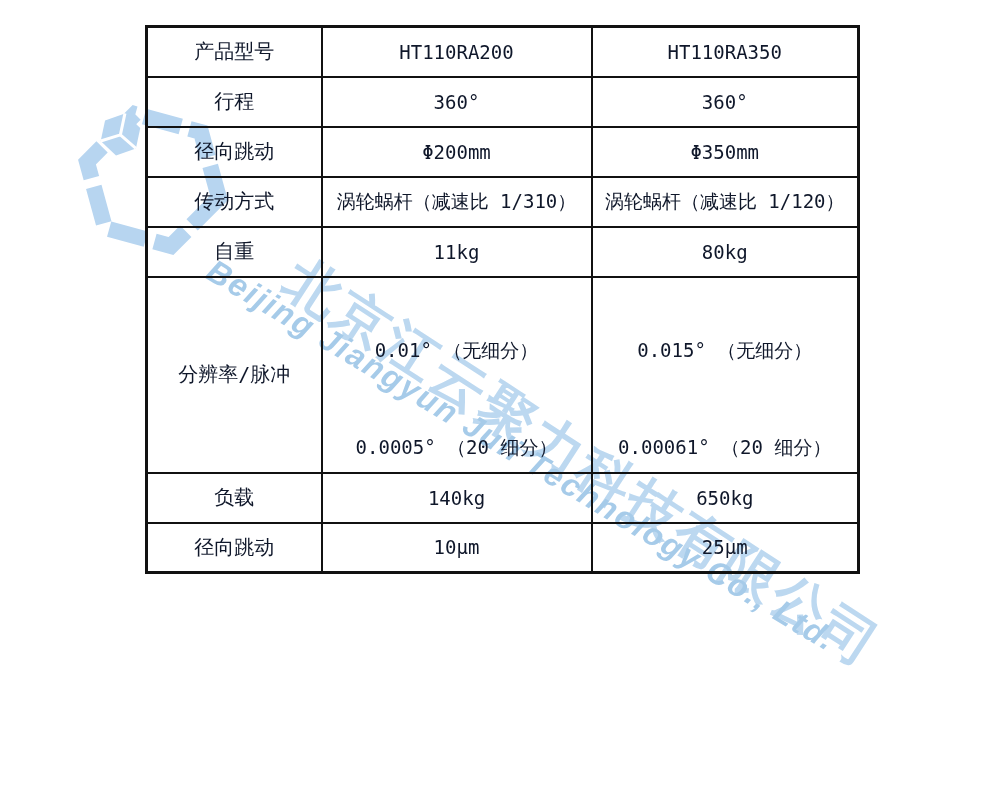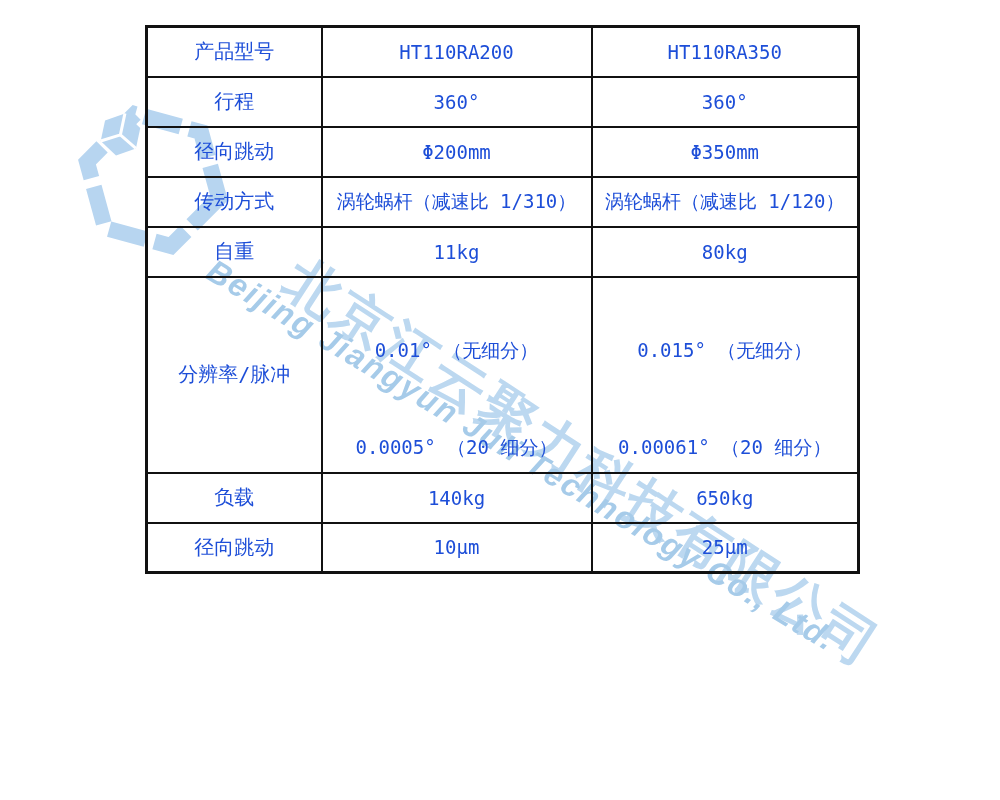--- a/index.html
+++ b/index.html
@@ -63,21 +63,21 @@
     border-collapse: collapse;
     table-layout: fixed;
     border: 3px solid #111111;
     background: transparent;
   }
   table.spec td {
     border: 2px solid #111111;
     text-align: center;
     vertical-align: middle;
     padding: 0;
-    color: #1d4ed8;
+    color: #0f172a;
     font-family: "DejaVu Sans Mono", "Liberation Mono", monospace;
     font-size: 19px;
     background: transparent;
   }
   table.spec tr { height: 50px; }
   table.spec tr.tall { height: 98px; }
   table.spec td.lbl { font-size: 20px; }
   td.dbl .dline {
     height: 49px;
     line-height: 49px;

